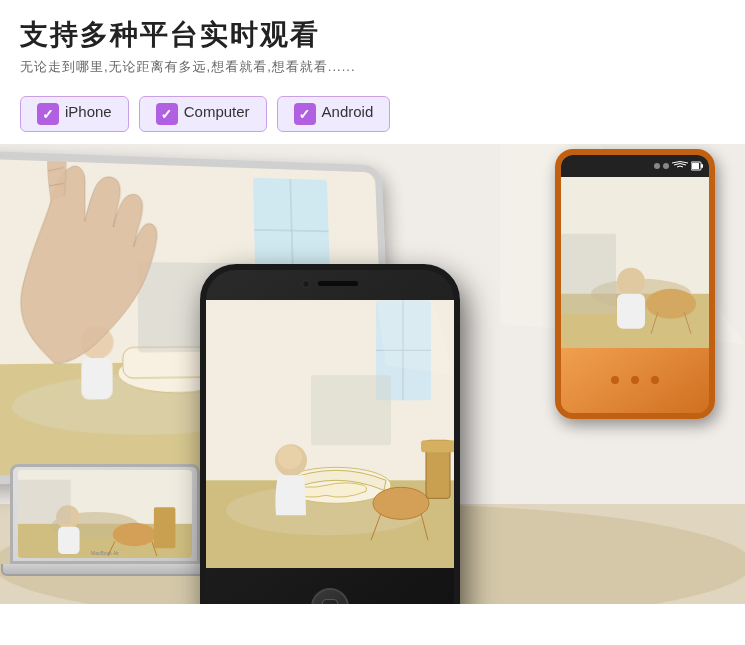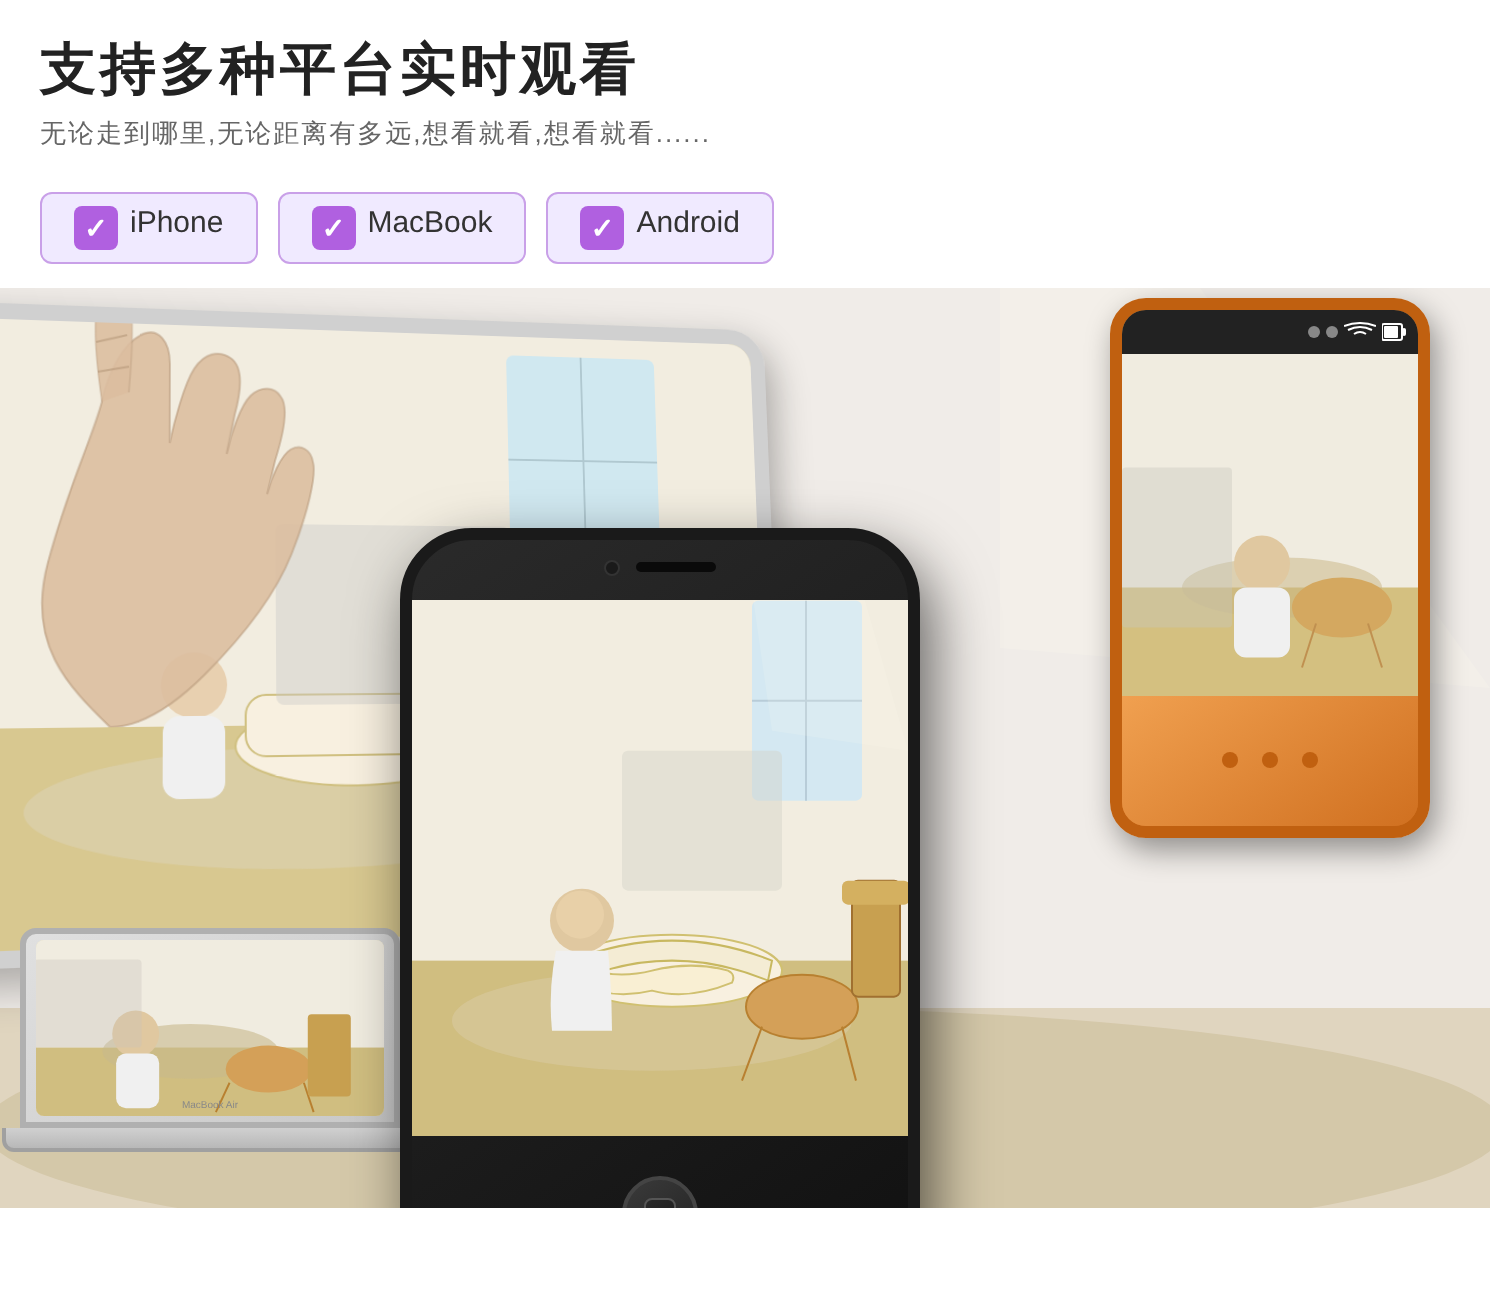--- a/index.html
+++ b/index.html
@@ -321,21 +321,21 @@
     <div class="subtitle">无论走到哪里,无论距离有多远,想看就看,想看就看......</div>
   </div>
 
   <div class="platform-row">
     <div class="platform-badge">
       <div class="check-icon"></div>
       <span class="platform-label">iPhone</span>
     </div>
     <div class="platform-badge">
       <div class="check-icon"></div>
-      <span class="platform-label">MacBook</span>
+      <span class="platform-label">Computer</span>
     </div>
     <div class="platform-badge">
       <div class="check-icon"></div>
       <span class="platform-label">Android</span>
     </div>
   </div>
 
   <div class="image-area">
 
     <div class="scene-bg">

